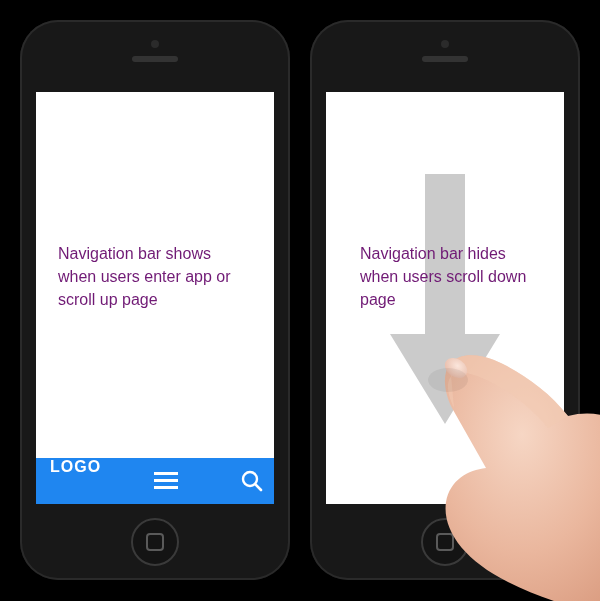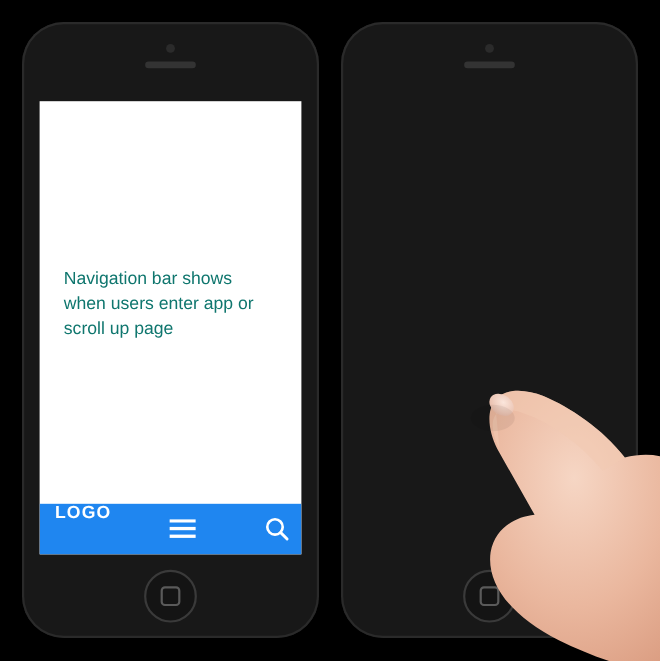--- a/index.html
+++ b/index.html
@@ -66,21 +66,21 @@
     overflow: hidden;
   }
 
   .body-text {
     position: absolute;
     top: 150px;
     left: 22px;
     right: 22px;
     font-size: 16px;
     line-height: 1.45;
-    color: #0f766e;
+    color: #701a75;
   }
 
   .navbar {
     position: absolute;
     left: 0; right: 0; bottom: 0;
     height: 46px;
     background: #1f86f0;
     display: flex;
     align-items: flex-start;
     color: #fff;
@@ -154,20 +154,30 @@
 
     <div class="home-btn">
       <div class="sq"></div>
     </div>
   </div>
 
   <div class="phone right">
     <div class="camera-dot"></div>
     <div class="earpiece"></div>
 
+    <div class="screen">
+
+      <div class="scroll-arrow">
+        <svg width="110" height="250" viewBox="0 0 110 250">
+          <path d="M35 0 L75 0 L75 160 L110 160 L55 250 L0 160 L35 160 Z" fill="#c9c9c9"></path>
+        </svg>
+      </div>
+
+      <div class="body-text" style="left:34px;">Navigation bar hides when users scroll down page</div>
+    </div>
 
     <div class="home-btn">
       <div class="sq"></div>
     </div>
   </div>
 
   <div class="hand">
     <svg width="240" height="290" viewBox="0 0 240 290">
       <defs>
         <radialGradient id="skin" cx="40%" cy="30%" r="80%">

